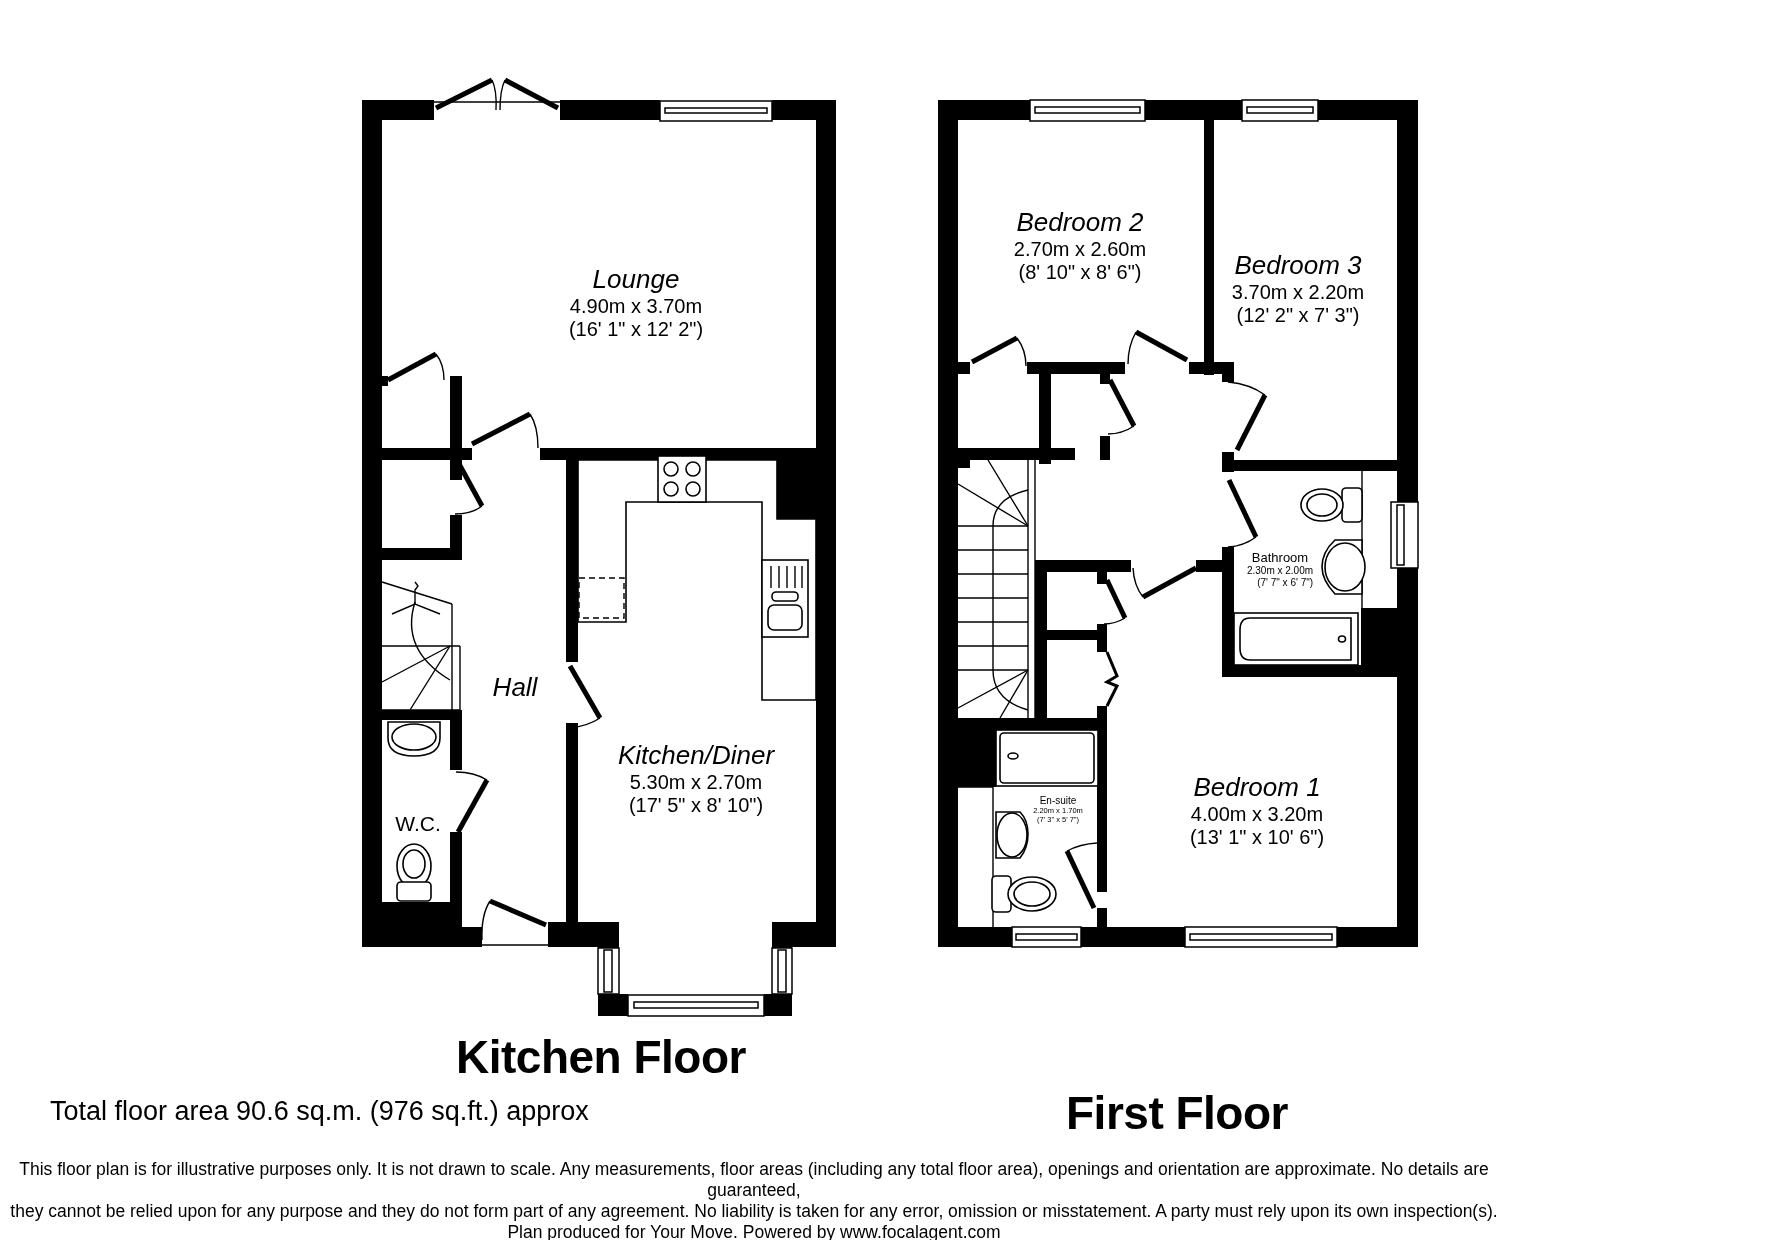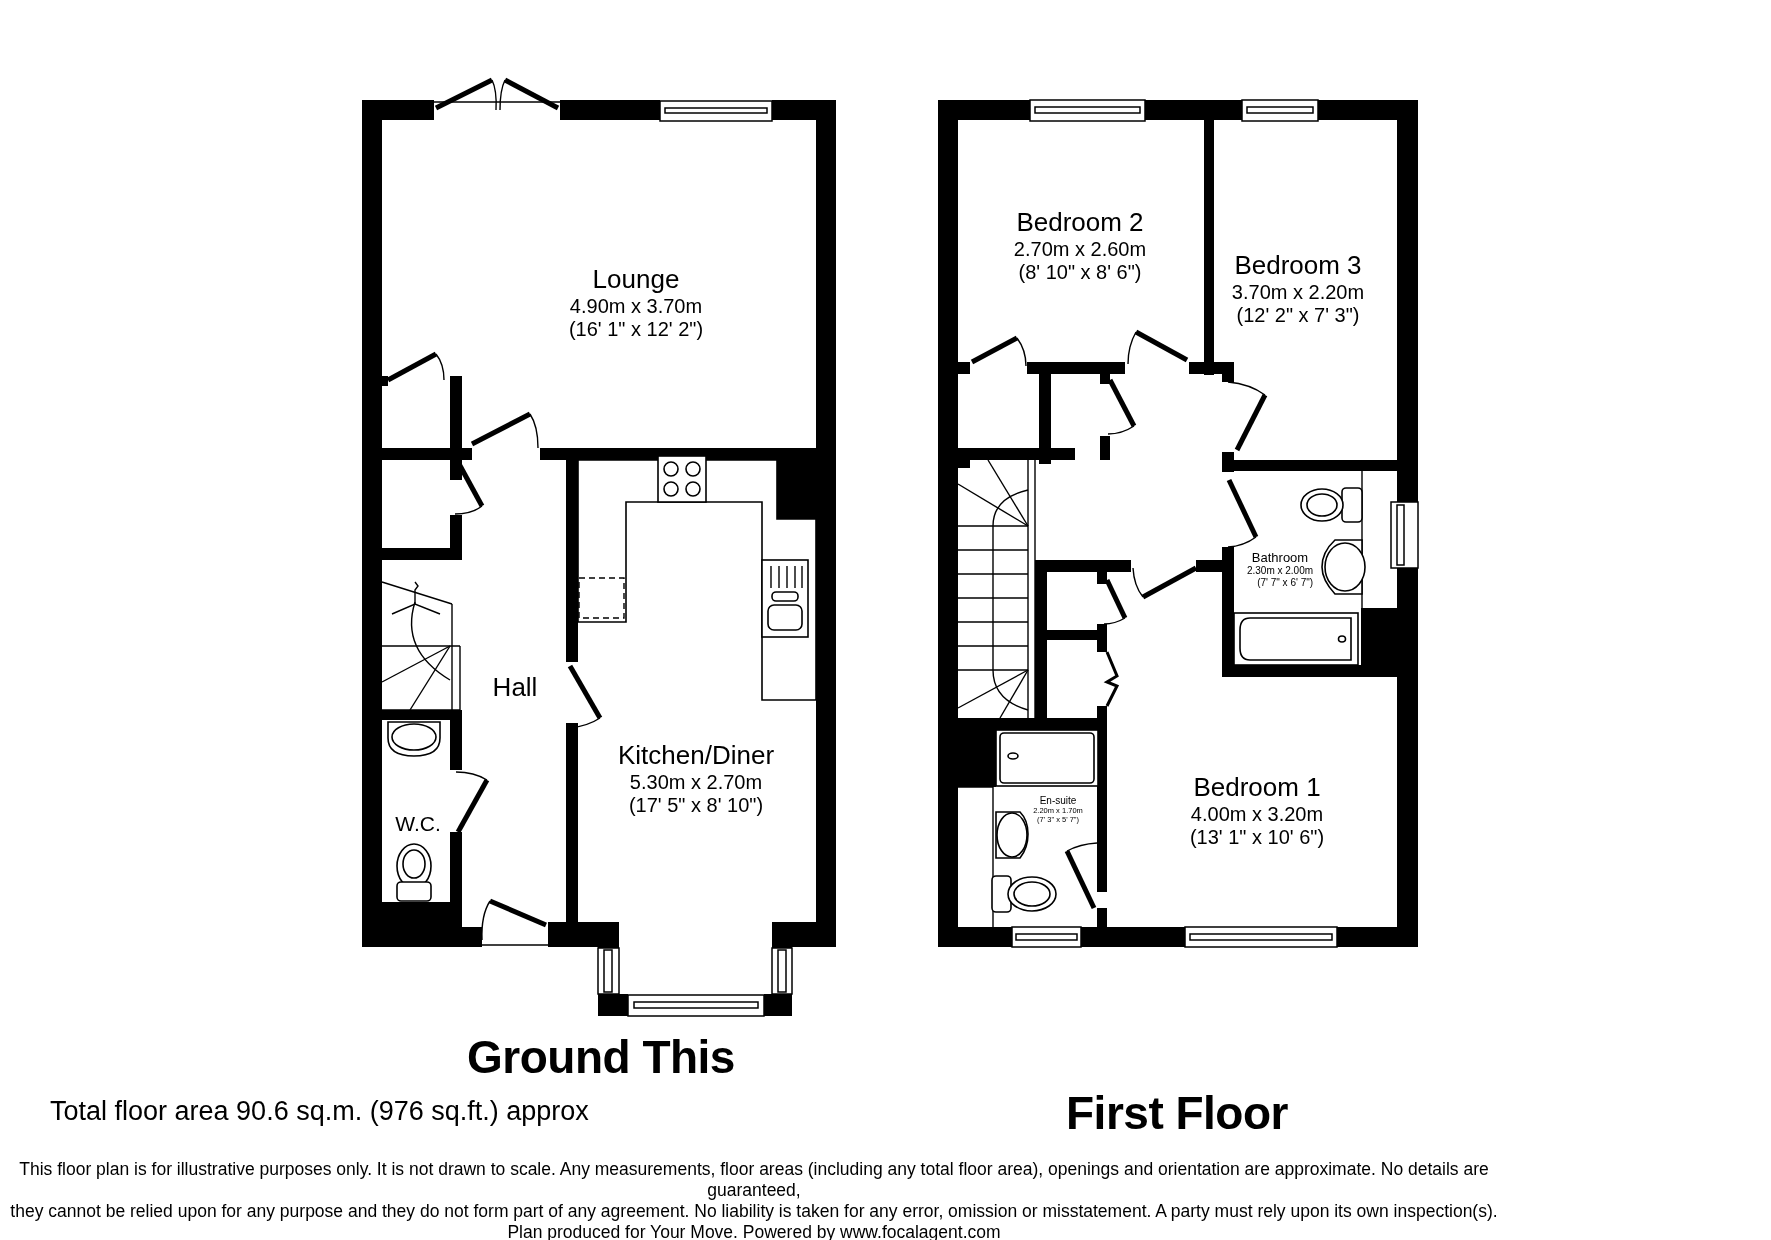--- a/index.html
+++ b/index.html
@@ -5,21 +5,21 @@
   html,body{margin:0;padding:0;background:#ffffff;}
   body{width:1771px;height:1240px;position:relative;overflow:hidden;font-family:"Liberation Sans",sans-serif;color:#000;}
   #plan{position:absolute;left:0;top:0;width:1771px;height:1240px;}
   .wall{fill:#000;}
   .fix{fill:#fff;stroke:#000;stroke-width:1.6;}
   .thin{fill:none;stroke:#000;stroke-width:1.4;}
   .door{fill:none;stroke:#000;stroke-width:5;stroke-linecap:butt;}
   .arc{fill:none;stroke:#000;stroke-width:1.4;}
   .win{fill:#fff;stroke:#000;stroke-width:1.5;}
   .lbl{position:absolute;text-align:center;white-space:nowrap;transform:translateX(-50%);line-height:1.18;}
-  .rname{font-size:26px;}
+  .rname{font-size:26px;font-style:italic;}
   .rdim{font-size:20px;}
   .sname{font-size:13px;}
   .sdim{font-size:10px;text-align:right;}
   .title{position:absolute;font-weight:bold;font-size:46px;transform:translateX(-50%);white-space:nowrap;letter-spacing:-0.5px;}
   .total{position:absolute;left:50px;top:1096px;font-size:27px;white-space:nowrap;}
   .disc{position:absolute;left:0;width:1508px;top:1159px;text-align:center;font-size:17.5px;line-height:21px;}
 </style>
 </head>
 <body>
 
@@ -337,21 +337,21 @@
   <div class="rname">Bedroom 1</div>
   <div class="rdim">4.00m x 3.20m</div>
   <div class="rdim">(13' 1" x 10' 6")</div>
 </div>
 <div class="lbl" style="left:1058px;top:795px;">
   <div style="font-size:10px">En-suite</div>
   <div style="font-size:7.5px">2.20m x 1.70m</div>
   <div style="font-size:7.5px">(7' 3" x 5' 7")</div>
 </div>
 
-<div class="title" style="left:601px;top:1030px;">Ground This</div>
+<div class="title" style="left:601px;top:1030px;">Kitchen Floor</div>
 <div class="title" style="left:1177px;top:1086px;text-align:center;">First Floor</div>
 
 <div class="total">Total floor area 90.6 sq.m. (976 sq.ft.) approx</div>
 <div class="disc">
   <div>This floor plan is for illustrative purposes only. It is not drawn to scale. Any measurements, floor areas (including any total floor area), openings and orientation are approximate. No details are guaranteed,</div>
   <div>they cannot be relied upon for any purpose and they do not form part of any agreement. No liability is taken for any error, omission or misstatement. A party must rely upon its own inspection(s).</div>
   <div>Plan produced for Your Move. Powered by www.focalagent.com</div>
 </div>
 
 </body></html>

